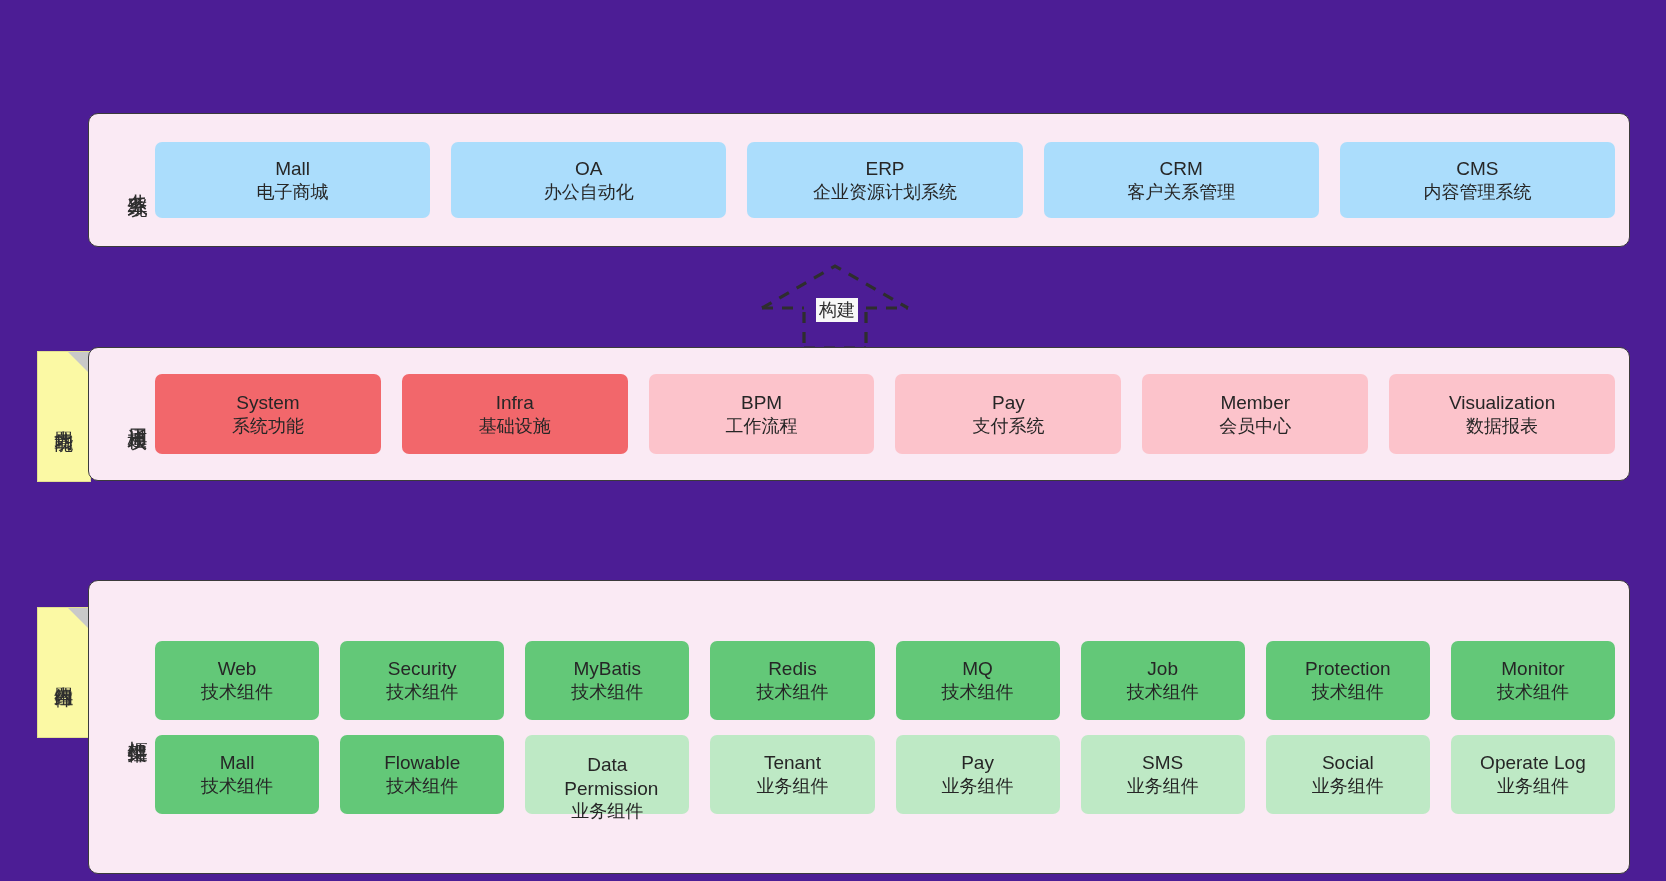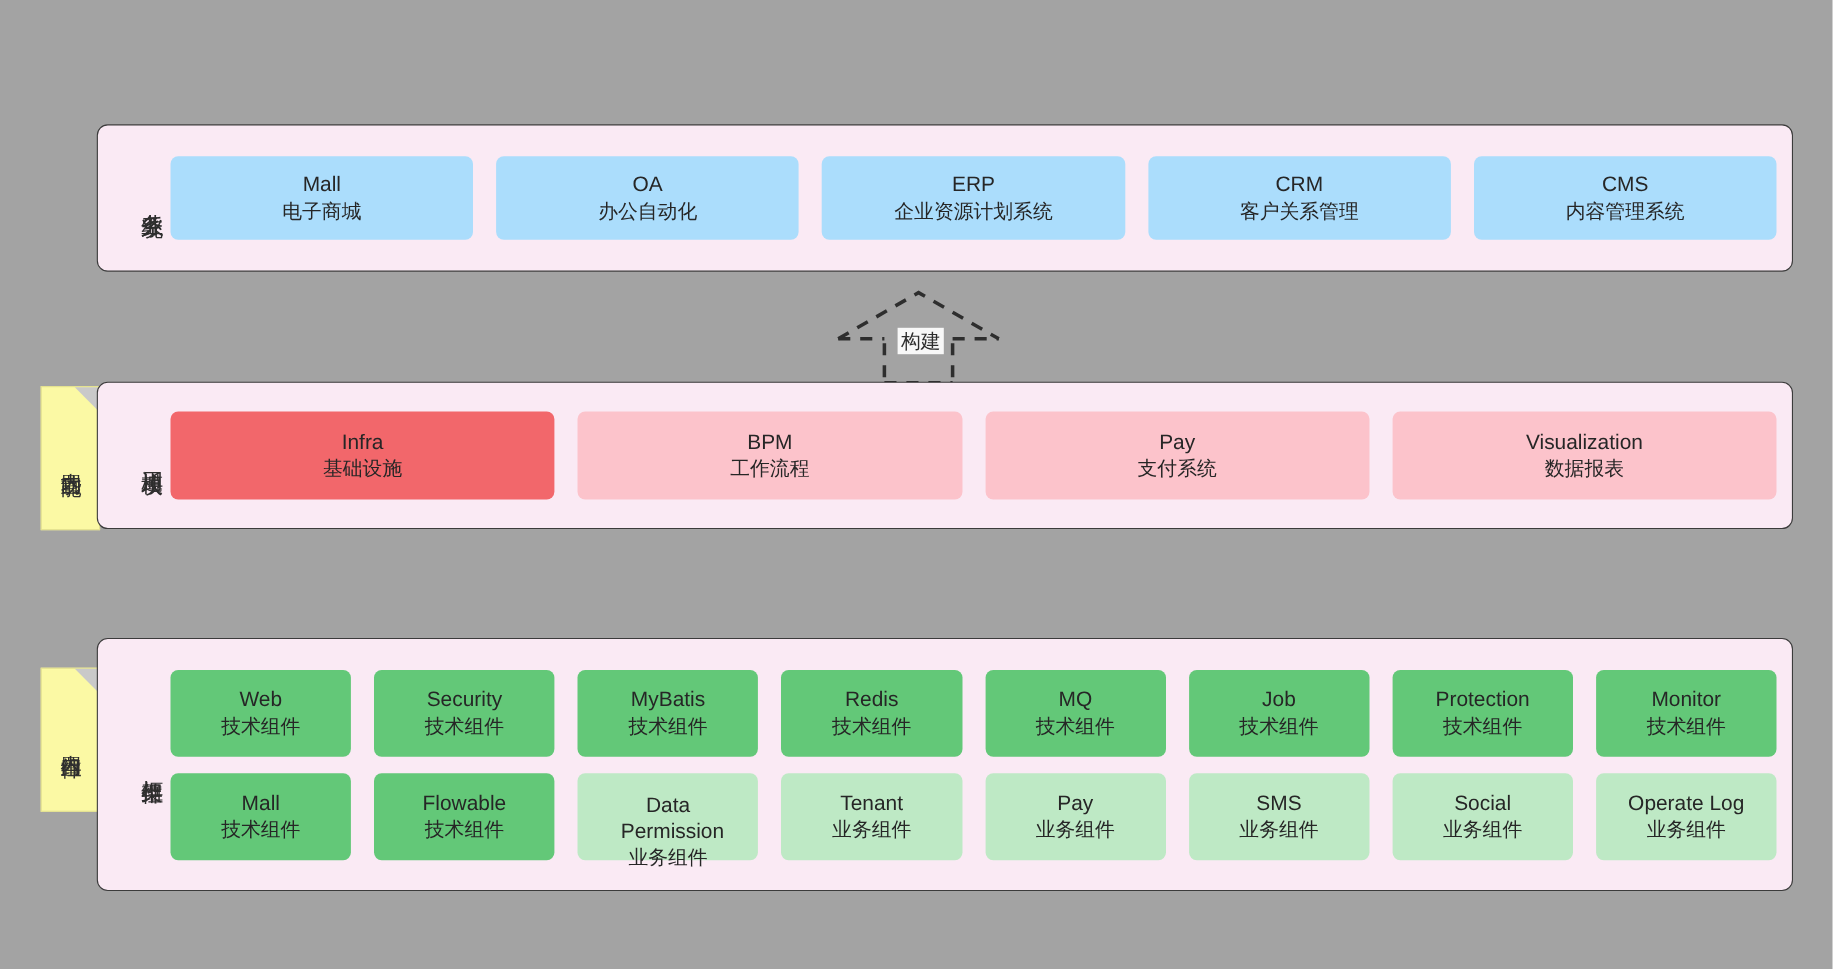--- a/index.html
+++ b/index.html
@@ -5,21 +5,21 @@
   * { box-sizing: border-box; }
   html, body {
     margin: 0; padding: 0;
     background: #f7f7f7;
     font-family: "Liberation Sans", "DejaVu Sans", sans-serif;
   }
   #canvas {
     position: relative;
     width: 1666px;
     height: 881px;
-    background: #a3a3a3;
+    background: #4c1d95;
     overflow: hidden;
   }
 
   
   .layer {
     position: absolute;
     background: #faeaf4;
     border: 1.6px solid #3b3b3b;
     border-radius: 10px;
     display: flex;
@@ -153,45 +153,53 @@
 
   <div class="note" style="left:37px; top:351px; width:54px; height:131px;">
     <div class="note-fold"></div>
     <span class="note-text">内置功能</span>
   </div>
   <div class="layer" style="left:88px; top:347px; width:1542px; height:134px;">
     <div class="layer-title">通用模块</div>
     <div class="layer-body">
       <div class="row" style="height:80px;">
         <div class="card c-red">
+          <span class="t1">System</span>
+          <span class="t2">系统功能</span>
+        </div>
+        <div class="card c-red">
           <span class="t1">Infra</span>
           <span class="t2">基础设施</span>
         </div>
         <div class="card c-pink">
           <span class="t1">BPM</span>
           <span class="t2">工作流程</span>
         </div>
         <div class="card c-pink">
           <span class="t1">Pay</span>
           <span class="t2">支付系统</span>
+        </div>
+        <div class="card c-pink">
+          <span class="t1">Member</span>
+          <span class="t2">会员中心</span>
         </div>
         <div class="card c-pink">
           <span class="t1">Visualization</span>
           <span class="t2">数据报表</span>
         </div>
       </div>
     </div>
   </div>
 
 
   <div class="note" style="left:37px; top:607px; width:54px; height:131px;">
     <div class="note-fold"></div>
     <span class="note-text">内置组件</span>
   </div>
-  <div class="layer" style="left:88px; top:580px; width:1542px; height:230px;">
+  <div class="layer" style="left:88px; top:580px; width:1542px; height:294px;">
     <div class="layer-title">框架组件</div>
     <div class="layer-body">
 
       <div class="row" style="height:79px;">
         <div class="card c-green">
           <span class="t1">Web</span>
           <span class="t2">技术组件</span>
         </div>
         <div class="card c-green">
           <span class="t1">Security</span>

